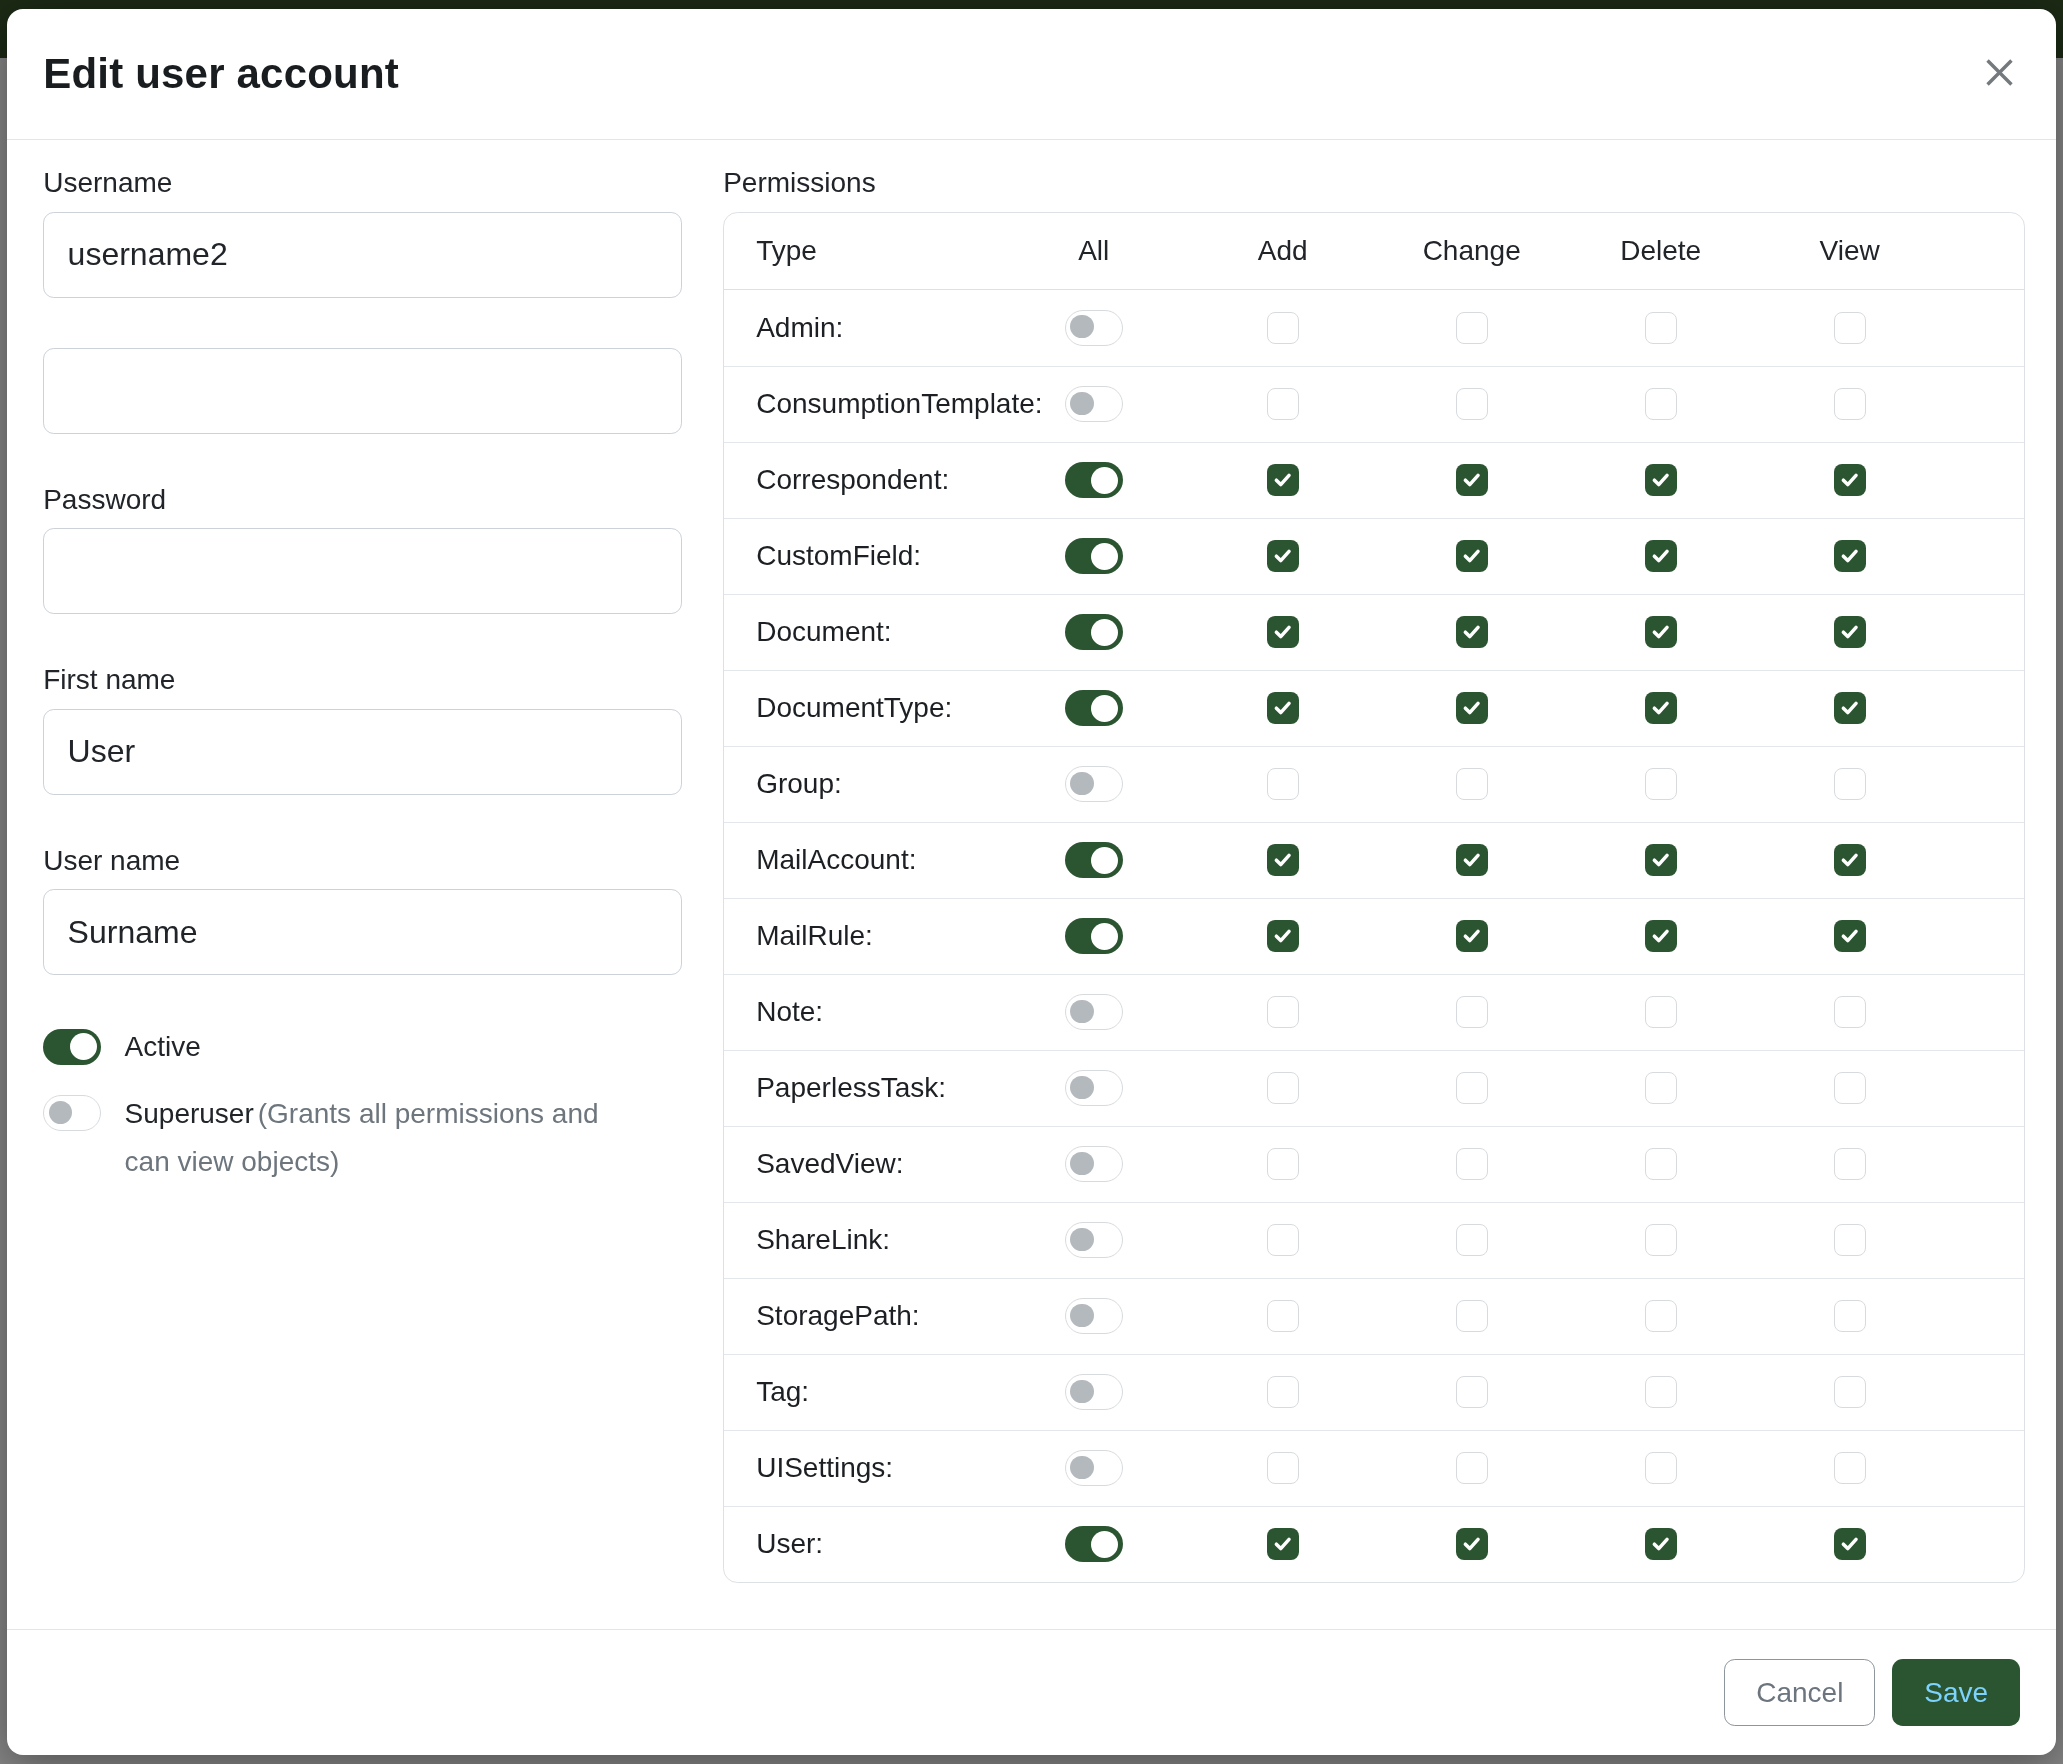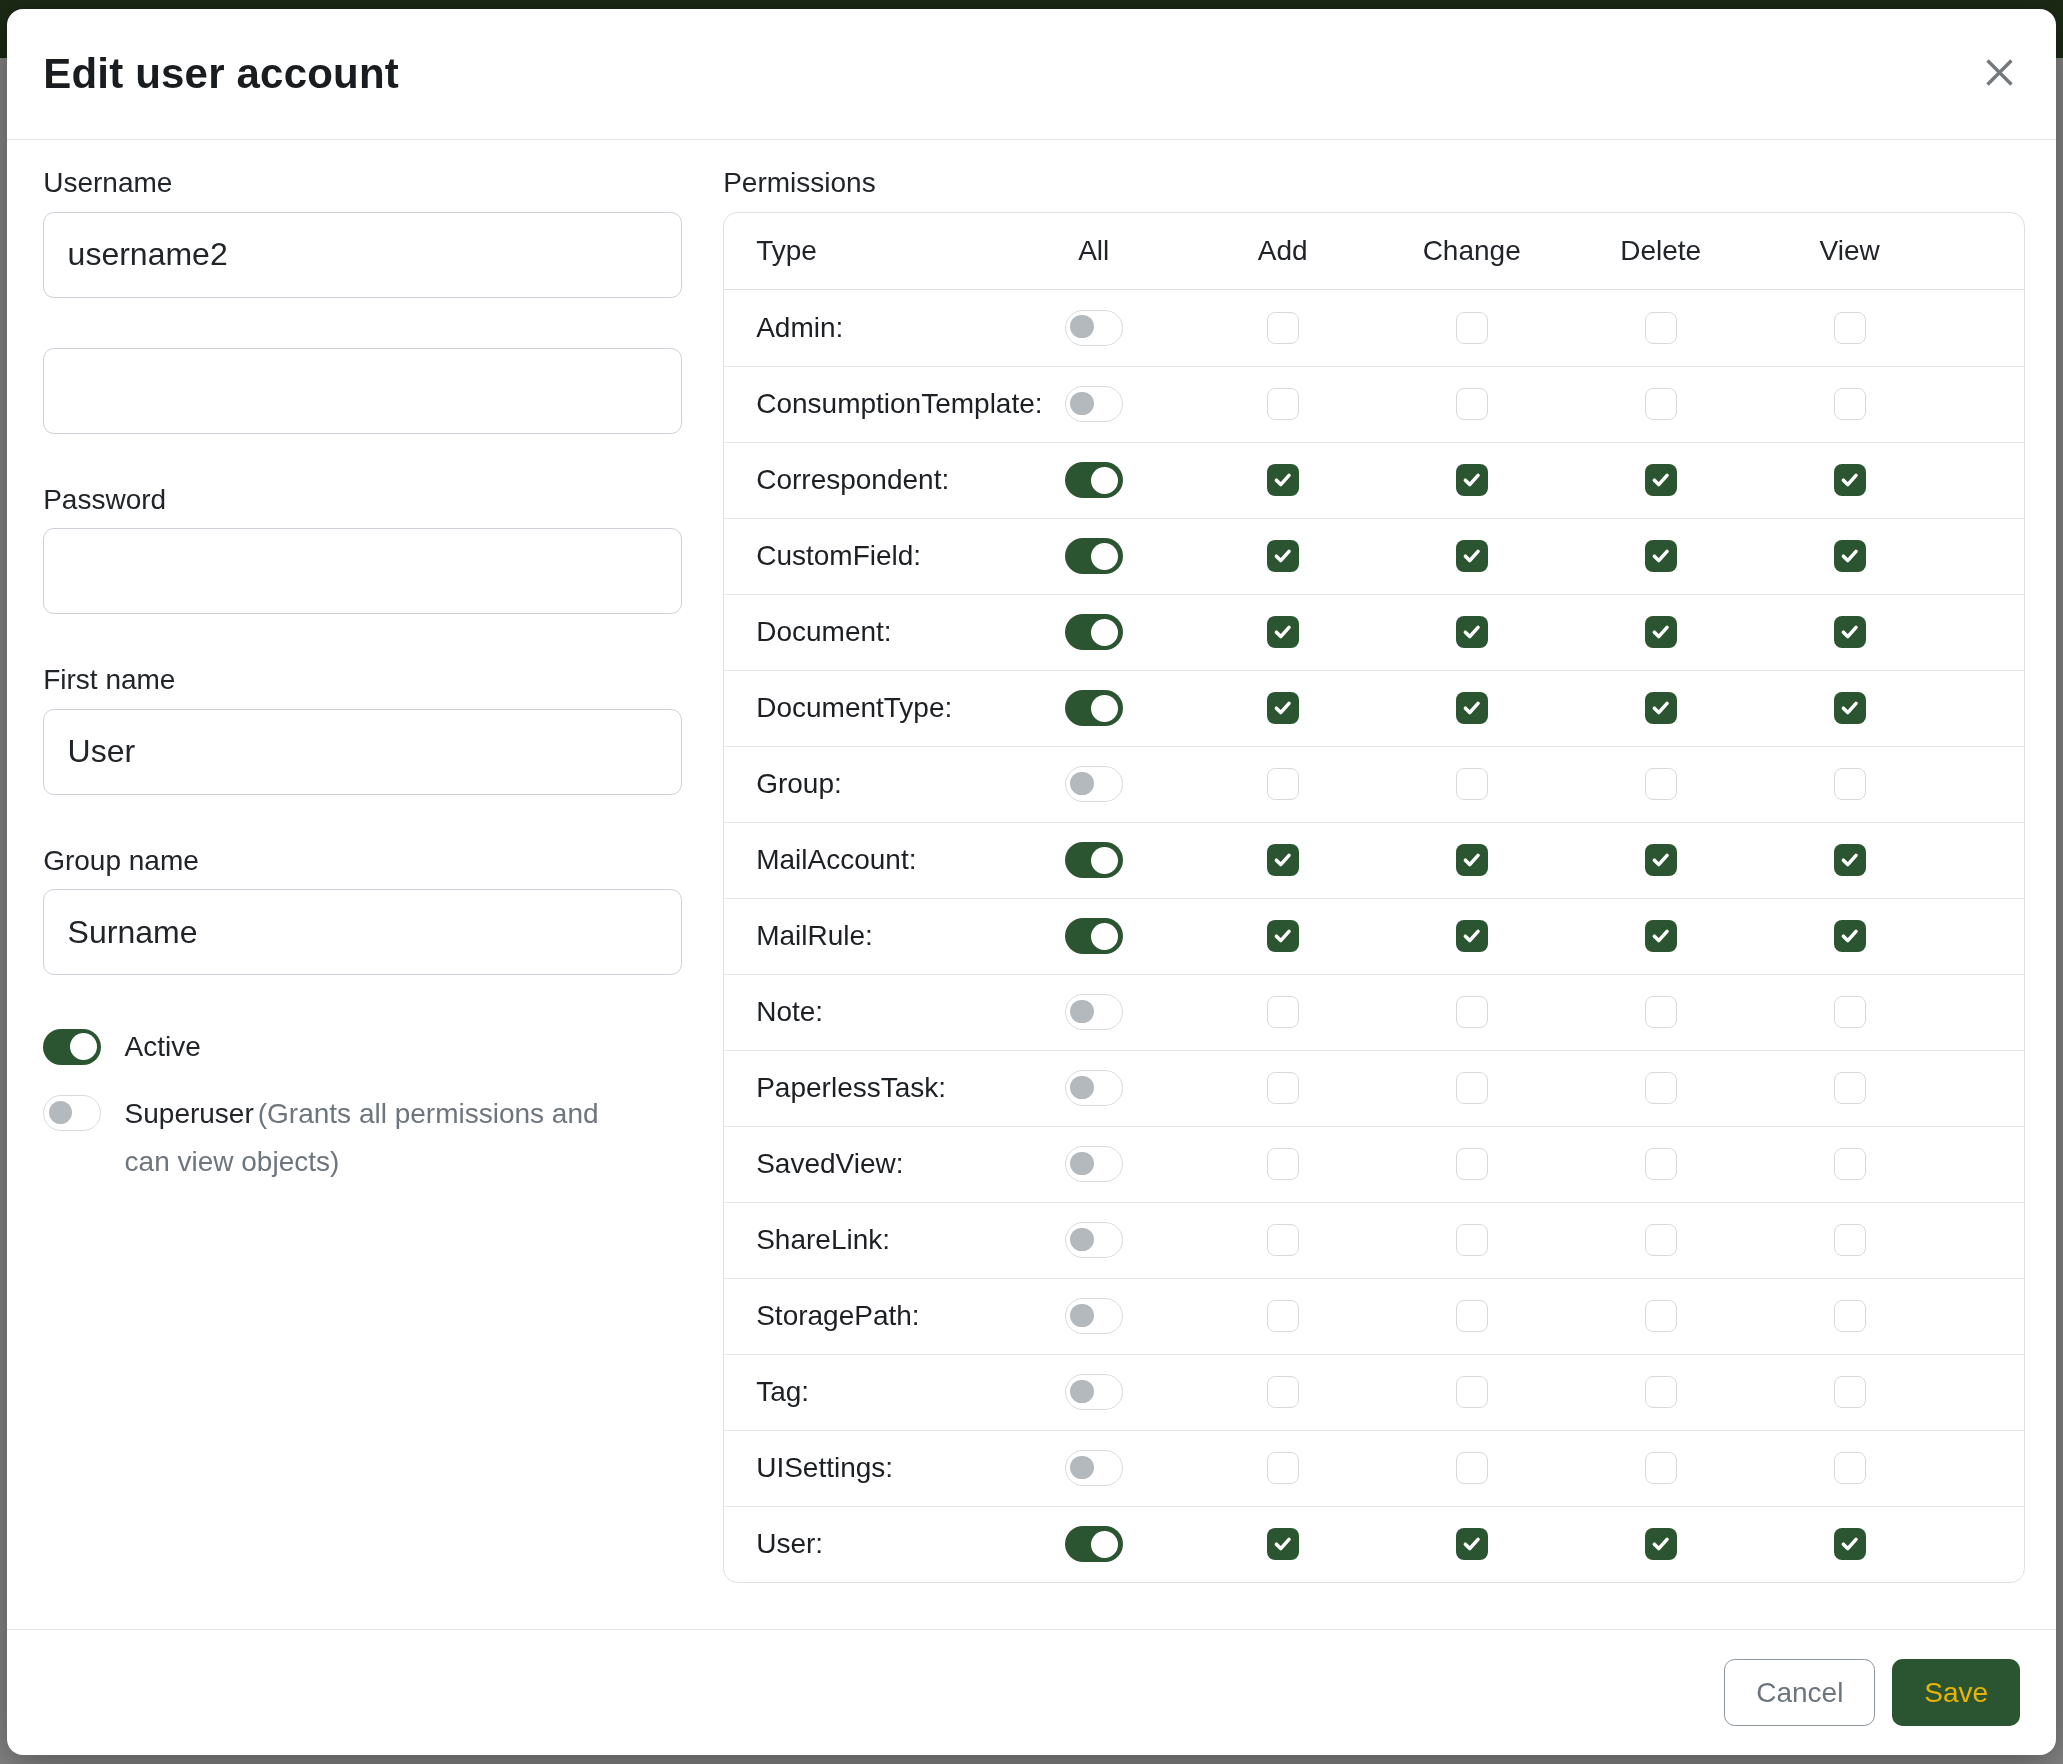--- a/index.html
+++ b/index.html
@@ -95,21 +95,21 @@
   
   .modal-footer {
     flex:0 0 126px; height:126px;
     border-top:1.8px solid #e2e6ea;
     display:flex; align-items:center; justify-content:flex-end;
     gap:17px; padding:0 36px;
   }
   .btn { font-family:"Liberation Sans", sans-serif; font-size:28px; border-radius:10.8px; cursor:pointer;
     height:67px; display:inline-flex; align-items:center; justify-content:center; }
   .btn-cancel { background:#fff; color:#6c757d; border:1.8px solid #8d959d; padding:0 31px; }
-  .btn-save { background:#2b5531; color:#eab308; border:none; padding:0 32px; }
+  .btn-save { background:#2b5531; color:#7dd3fc; border:none; padding:0 32px; }
 </style>
 </head>
 <body>
 
 <div class="backdrop-topbar"></div>
 
 <div class="modal">
 
   <div class="modal-header">
     <div class="modal-title">Edit user account</div>
@@ -134,21 +134,21 @@
       </div>
       <div class="field">
         <label class="field-label">Password</label>
         <input class="text-input" type="password" value="" style="">
       </div>
       <div class="field">
         <label class="field-label">First name</label>
         <input class="text-input" type="text" value="User" style="">
       </div>
       <div class="field">
-        <label class="field-label">Group name</label>
+        <label class="field-label">User name</label>
         <input class="text-input" type="text" value="Surname" style="">
       </div>
 
       <div class="switch-row">
         <span class="switch on">
             <span class="knob"></span>
           </span>
         <span class="switch-label">Active</span>
       </div>
       <div class="switch-row">

